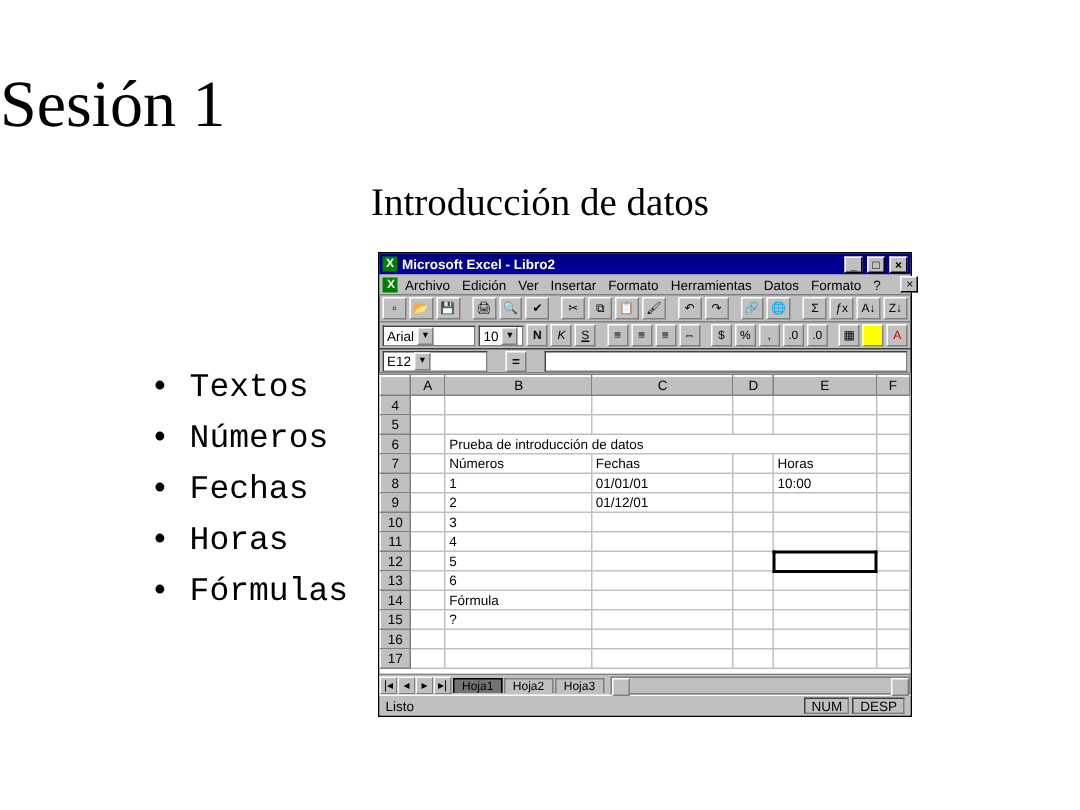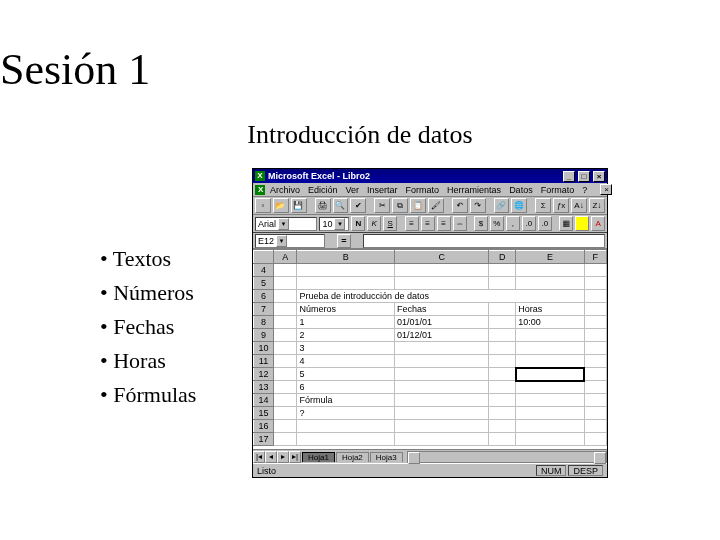--- a/index.html
+++ b/index.html
@@ -25,20 +25,21 @@
     left: 0; right: 0;
     text-align: center;
     font-size: 26px;
   }
   .slide-bullets {
     position: absolute;
     top: 220px;
     left: 60px;
     font-size: 22px;
     line-height: 1.55;
+    font-family: Liberation Mono, monospace;
   }
   .slide-bullets li { list-style: none; }
   .slide-bullets li::before { content: "• "; }
 
   
   .excel-window {
     position: absolute;
     top: 168px;
     left: 252px;
     width: 356px;

